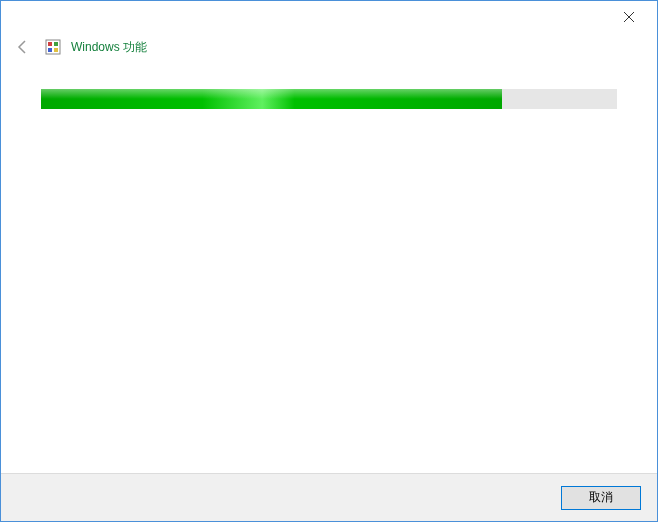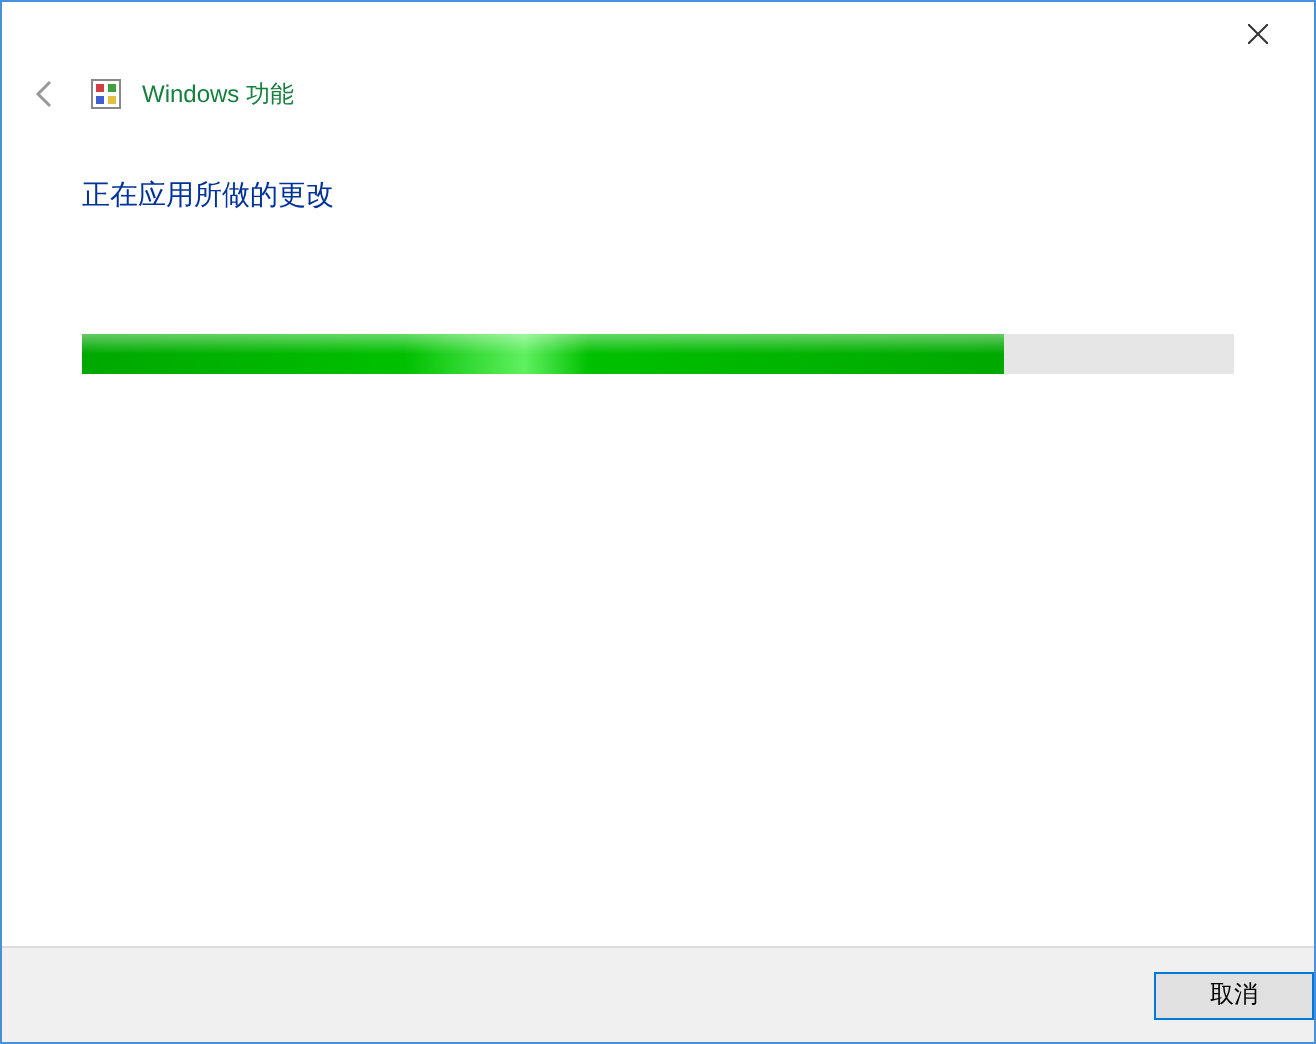--- a/index.html
+++ b/index.html
@@ -109,20 +109,21 @@
       position: absolute;
       bottom: 0;
       left: 0;
       right: 0;
       height: 48px;
       background: #f0f0f0;
       border-top: 1px solid #dcdcdc;
       display: flex;
       justify-content: flex-end;
       align-items: center;
+      padding-right: 16px;
     }
     .cancel-button {
       min-width: 80px;
       height: 24px;
       background: #e1e1e1;
       border: 1px solid #0078d7;
       font-size: 12px;
       font-family: inherit;
       cursor: pointer;
       padding: 0 16px;
@@ -152,21 +153,20 @@
       <rect x="3" y="3" width="4" height="4" fill="#d04040"></rect>
       <rect x="9" y="3" width="4" height="4" fill="#40a040"></rect>
       <rect x="3" y="9" width="4" height="4" fill="#4060d0"></rect>
       <rect x="9" y="9" width="4" height="4" fill="#e0c040"></rect>
     </svg>
   </span>
   <span class="window-title">Windows 功能</span>
 </div>
 
 <div class="content">
-  <h2 class="heading">正在应用所做的更改</h2>
 
   <div class="progress-container">
     <div class="progress-fill" style="width: 80%;">
       <div class="progress-shine"></div>
     </div>
   </div>
 </div>
 
 <div class="footer">
   <button class="cancel-button">取消</button>

